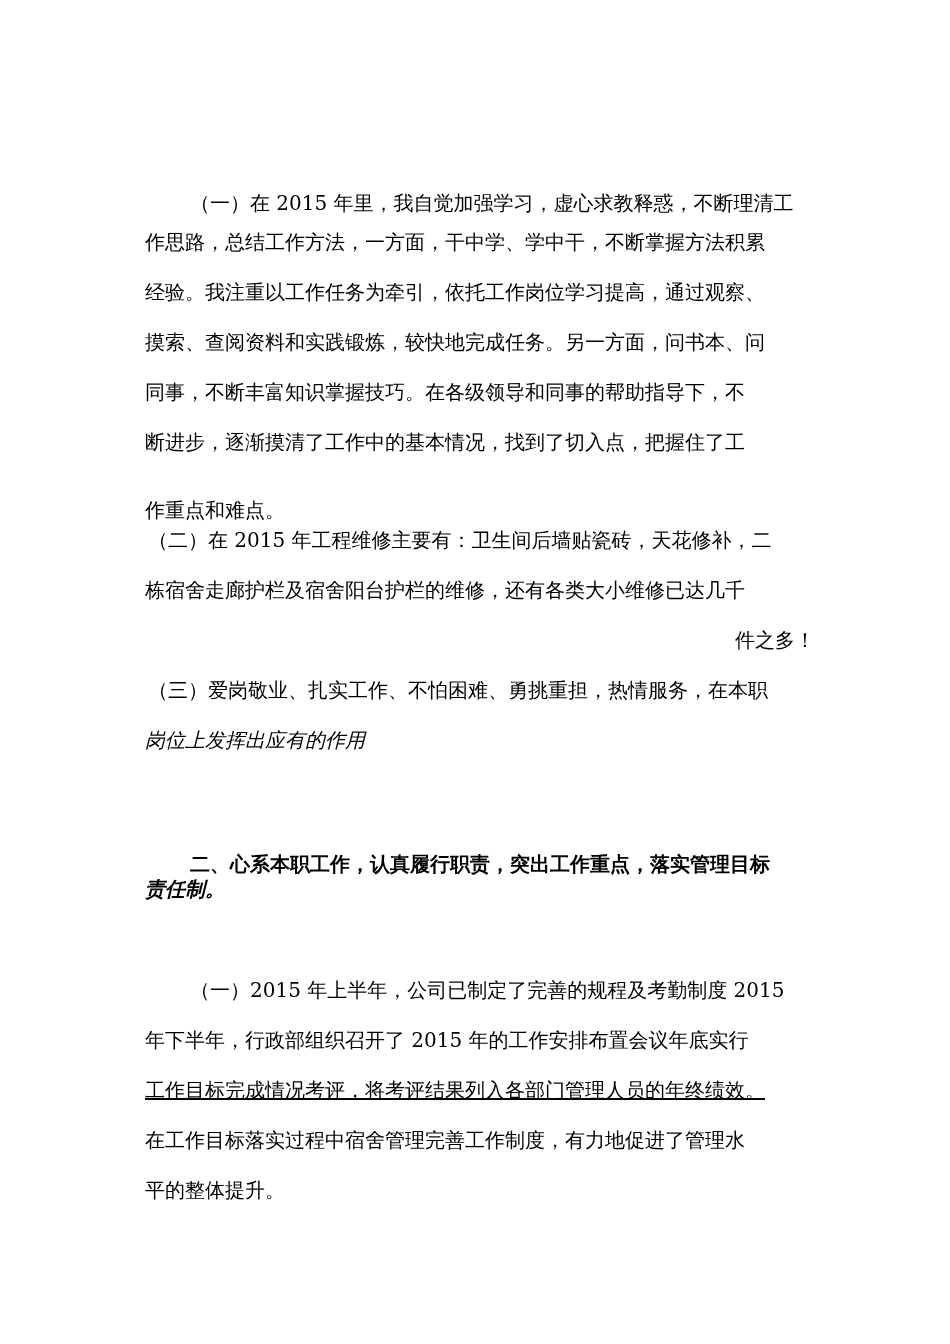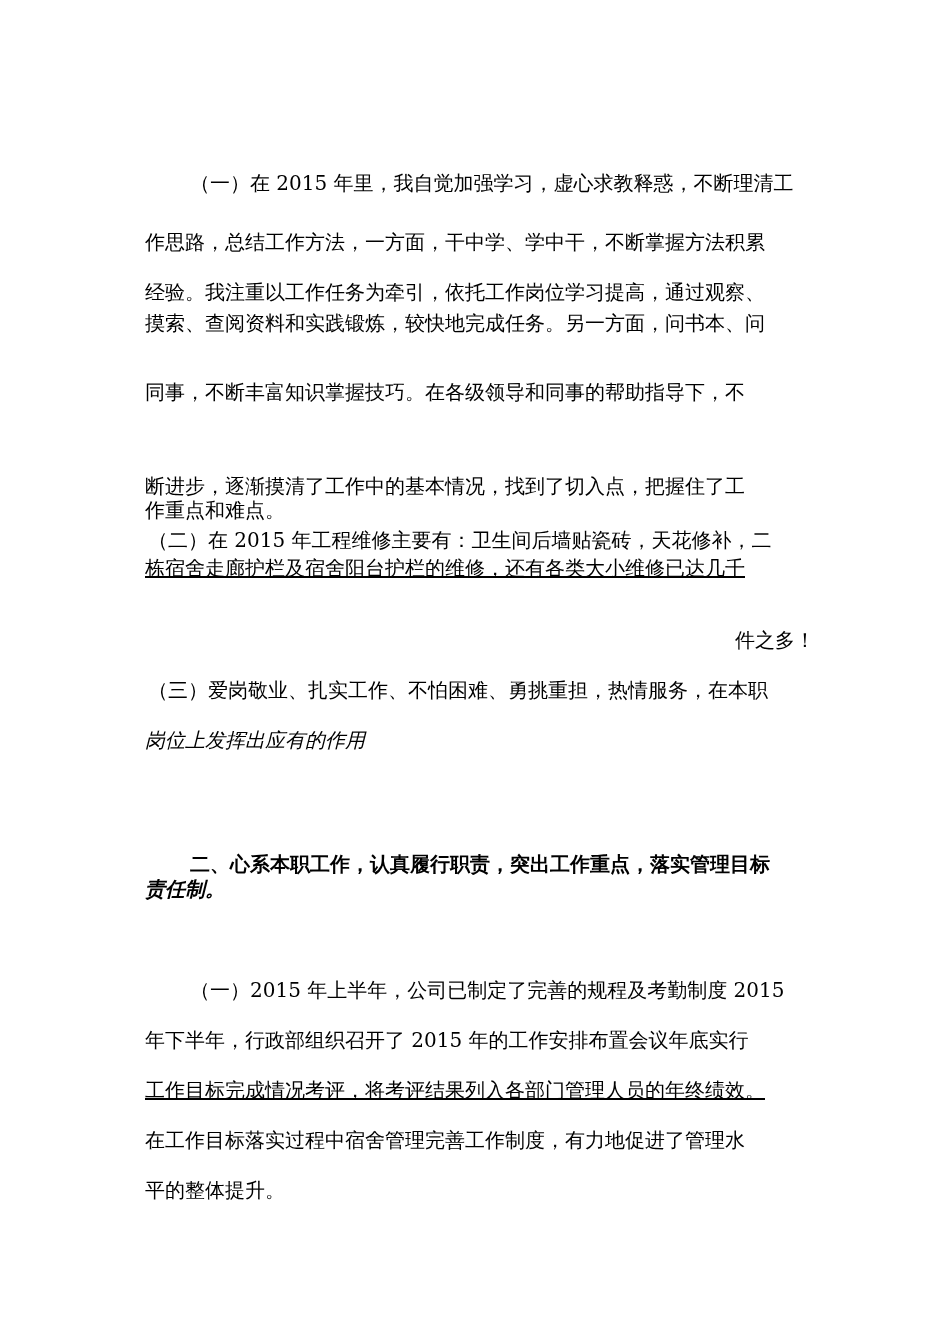--- a/index.html
+++ b/index.html
@@ -37,32 +37,32 @@
       font-weight: bold;
       margin-top: 24px;
     }
   </style>
 </head>
 <body>
 
 <div class="page">
 
   <div>
-    <div class="line" style="top:168px; left:190px;">（一）在 2015 年里，我自觉加强学习，虚心求教释惑，不断理清工</div>
+    <div class="line" style="top:188px; left:190px;">（一）在 2015 年里，我自觉加强学习，虚心求教释惑，不断理清工</div>
     <div class="line" style="top:227px;">作思路，总结工作方法，一方面，干中学、学中干，不断掌握方法积累</div>
     <div class="line" style="top:277px;">经验。我注重以工作任务为牵引，依托工作岗位学习提高，通过观察、</div>
-    <div class="line" style="top:308px;">摸索、查阅资料和实践锻炼，较快地完成任务。另一方面，问书本、问</div>
+    <div class="line" style="top:327px;">摸索、查阅资料和实践锻炼，较快地完成任务。另一方面，问书本、问</div>
     <div class="line" style="top:377px;">同事，不断丰富知识掌握技巧。在各级领导和同事的帮助指导下，不</div>
-    <div class="line" style="top:427px;margin-top:44px;">断进步，逐渐摸清了工作中的基本情况，找到了切入点，把握住了工</div>
+    <div class="line" style="top:427px;">断进步，逐渐摸清了工作中的基本情况，找到了切入点，把握住了工</div>
     <div class="line" style="top:495px;">作重点和难点。</div>
   </div>
 
   <div>
     <div class="line" style="top:525px; left:148px;">（二）在 2015 年工程维修主要有：卫生间后墙贴瓷砖，天花修补，二</div>
-    <div class="line" style="top:553px;text-decoration:underline;">栋宿舍走廊护栏及宿舍阳台护栏的维修，还有各类大小维修已达几千</div>
+    <div class="line" style="top:575px;">栋宿舍走廊护栏及宿舍阳台护栏的维修，还有各类大小维修已达几千</div>
     <div class="line" style="top:625px;text-align:right;">件之多！</div>
   </div>
 
   <div>
     <div class="line" style="top:675px; left:148px;">（三）爱岗敬业、扎实工作、不怕困难、勇挑重担，热情服务，在本职</div>
     <div class="line" style="top:725px;font-style:italic;">岗位上发挥出应有的作用</div>
   </div>
 
   <div>
     <div class="line bold" style="top:825px; left:190px;">二、心系本职工作，认真履行职责，突出工作重点，落实管理目标</div>

